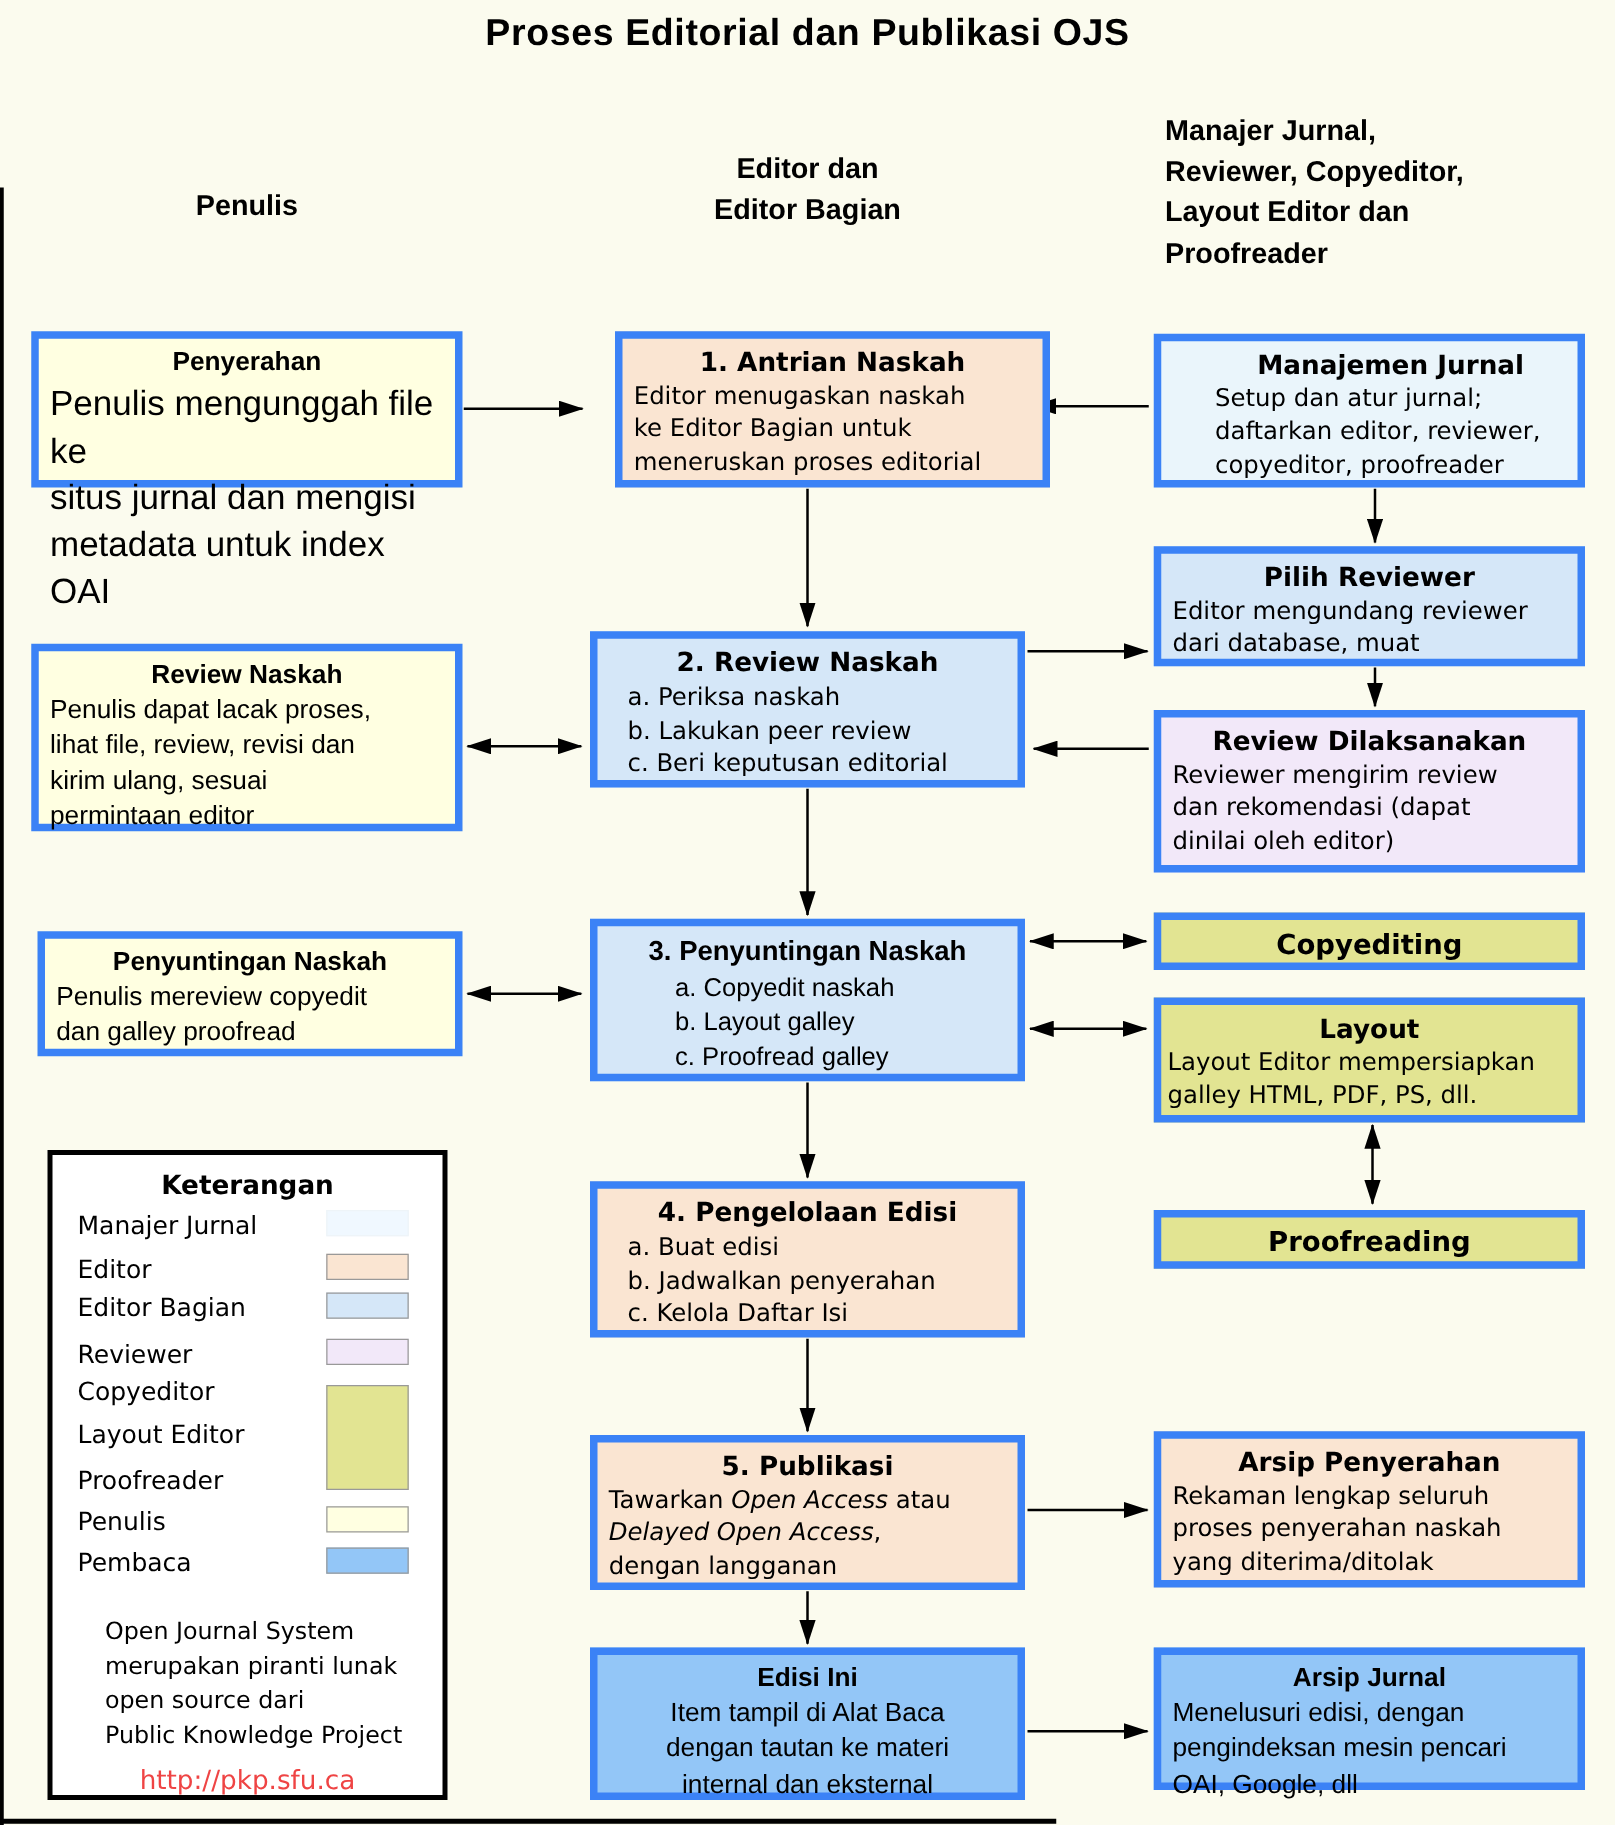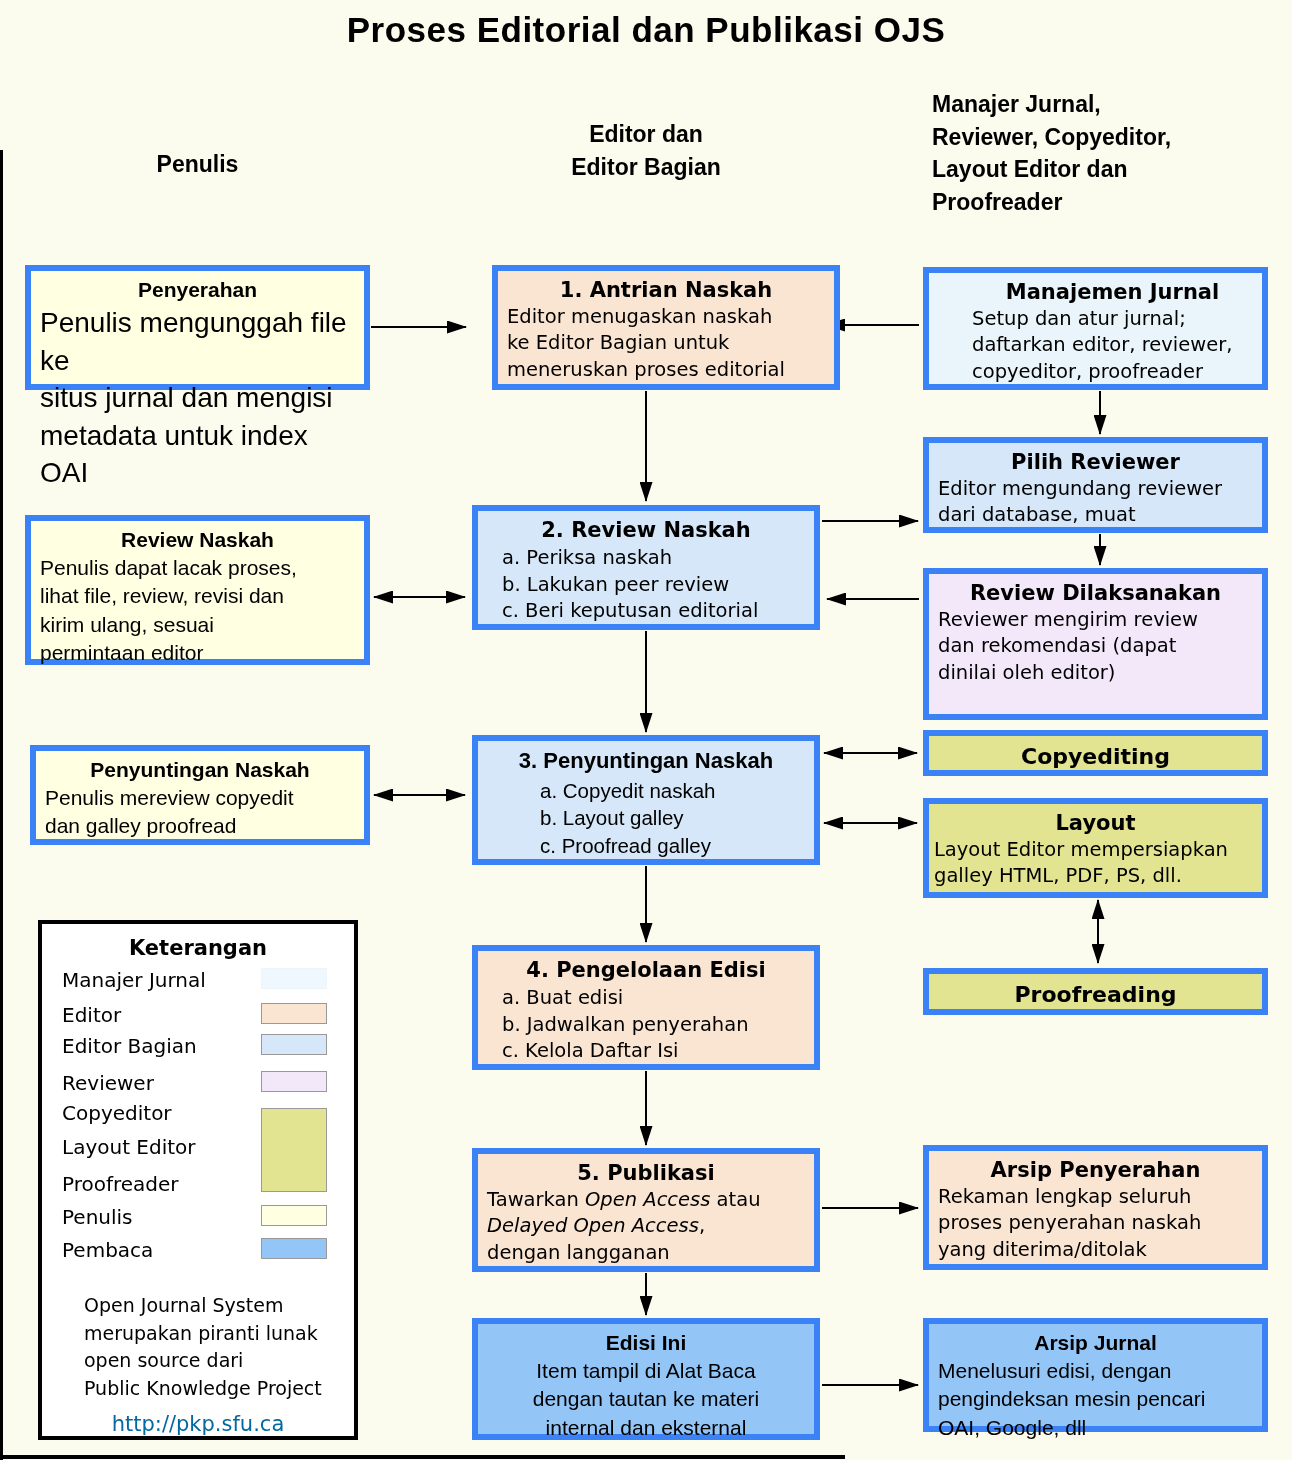--- a/index.html
+++ b/index.html
@@ -1,21 +1,21 @@
 <!DOCTYPE html>
 <html><head>
 <meta charset="utf-8">
 <style>
   html,body{margin:0;padding:0;background:#fbfbee;}
   #canvas{position:relative;width:1292px;height:1460px;background:#fbfbee;overflow:hidden;
           font-family:"DejaVu Sans",sans-serif;color:#000;}
   .f-n{font-family:"Liberation Sans",sans-serif;}
   .f-w{font-family:"DejaVu Sans",sans-serif;}
   #page-title{position:absolute;left:0;top:10px;width:1292px;text-align:center;
-              font-size:35px;font-weight:bold;letter-spacing:.5px;}
+              font-size:30px;font-weight:bold;letter-spacing:.5px;}
   .col-head{position:absolute;font-weight:bold;font-size:23px;line-height:1.42;white-space:pre-line;}
   .box{position:absolute;border:6px solid #3b82f6;box-sizing:border-box;padding-top:6px;}
   .bt{font-weight:bold;text-align:center;font-size:21px;line-height:1.25;}
   .bb{font-size:19.5px;line-height:1.34;padding:1px 9px 0 9px;white-space:pre-line;}
   .bl{padding-top:2px;}
   .bl>div{font-size:19.5px;line-height:1.35;}
   .c-yellow{background:#ffffe1;}
   .c-peach{background:#fae5d2;}
   .c-blue{background:#d5e7f8;}
   .c-azure{background:#eaf5fb;}
@@ -27,21 +27,21 @@
   #edge-left{position:absolute;left:0;top:150px;width:3px;height:1310px;background:#000;}
   #edge-bottom{position:absolute;left:0;top:1455px;width:845px;height:4px;background:#000;}
   
   #legend{position:absolute;left:38px;top:920px;width:320px;height:520px;background:#fff;
           border:4px solid #000;box-sizing:border-box;}
   #legend .lt{position:absolute;left:0;top:12px;width:100%;text-align:center;font-weight:bold;font-size:21px;}
   .lrow{position:absolute;left:20px;font-size:20px;}
   .sw{position:absolute;left:219px;width:66px;height:21px;border:1px solid #999;box-sizing:border-box;}
   .sw-invis{border:1px solid #eef4f8;background:#f0f8ff;}
   #legend .lfoot{position:absolute;left:42px;top:368px;font-size:19px;line-height:1.45;white-space:pre-line;}
-  #legend .lurl{position:absolute;left:0;top:488px;width:100%;text-align:center;font-size:21px;color:#0369a1;text-decoration:none;}
+  #legend .lurl{position:absolute;left:0;top:488px;width:100%;text-align:center;font-size:21px;color:#ef4444;text-decoration:none;}
   em{font-style:italic;}
 </style>
 </head>
 <body>
 
 <div id="canvas">
 
   <div id="edge-left"></div>
   <div id="edge-bottom"></div>
 
@@ -120,21 +120,21 @@
       <div>c. Beri keputusan editorial</div>
     </div>
   </div>
 
   <div class="box c-blue f-w" style="left:923px;top:437px;width:345px;height:96px;">
     <div class="bt">Pilih Reviewer</div>
     <div class="bb">Editor mengundang reviewer
 dari database, muat</div>
   </div>
 
-  <div class="box c-lav f-w" style="left:923px;top:568px;width:345px;height:152px;">
+  <div class="box c-lav f-w" style="left:923px;top:568px;width:345px;height:130px;">
     <div class="bt">Review Dilaksanakan</div>
     <div class="bb">Reviewer mengirim review
 dan rekomendasi (dapat
 dinilai oleh editor)</div>
   </div>
 
   <div class="box c-yellow f-n" style="left:30px;top:745px;width:340px;height:100px;">
     <div class="bt">Penyuntingan Naskah</div>
     <div class="bb" style="font-size:21px;">Penulis mereview copyedit
 dan galley proofread</div>

